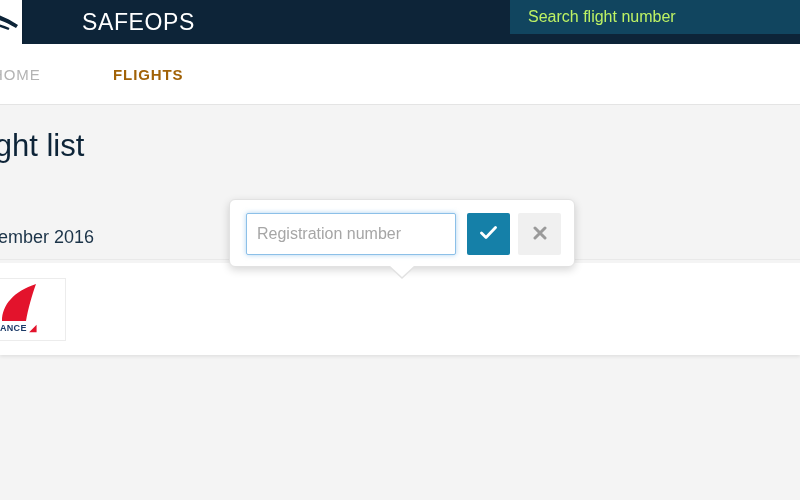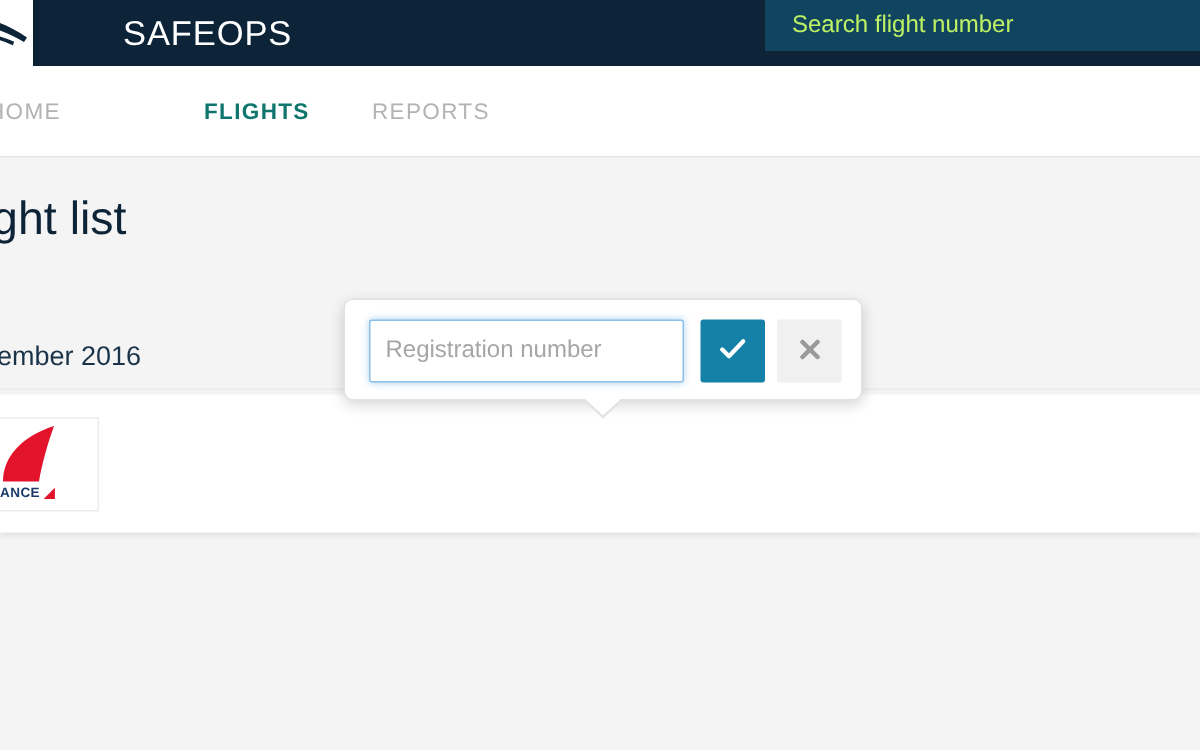--- a/index.html
+++ b/index.html
@@ -58,21 +58,21 @@
     border-bottom: 1px solid #e4e4e4;
   }
   .navitem {
     position: absolute; top: 0;
     height: 61px; line-height: 61px;
     font-size: 15px;
     letter-spacing: 0.9px;
     color: #b3b3b3;
     cursor: pointer;
   }
-  .navitem.active { color: #0f766e; font-weight: bold; margin-left: 23px; }
+  .navitem.active { color: #a16207; font-weight: bold; }
   #nav-home    { left: -8px; }
   #nav-flights { left: 113px; }
   #nav-reports { left: 248px; }
 
   
   .page-title {
     position: absolute; left: -38px; top: 128px;
     font-size: 31px;
     color: #0d2438;
     white-space: nowrap;
@@ -193,21 +193,20 @@
     <div class="brand">SAFEOPS</div>
 
     <div class="search-box">
       <div class="ph">Search flight number</div>
     </div>
   </div>
 
   <div class="navstrip">
     <div class="navitem" id="nav-home">HOME</div>
     <div class="navitem active" id="nav-flights">FLIGHTS</div>
-    <div class="navitem" id="nav-reports">REPORTS</div>
   </div>
 
   <div class="page-title">Flight list</div>
 
   <div class="month-band">
     <div class="month-label">December 2016</div>
   </div>
 
   <div class="flight-card">
 

